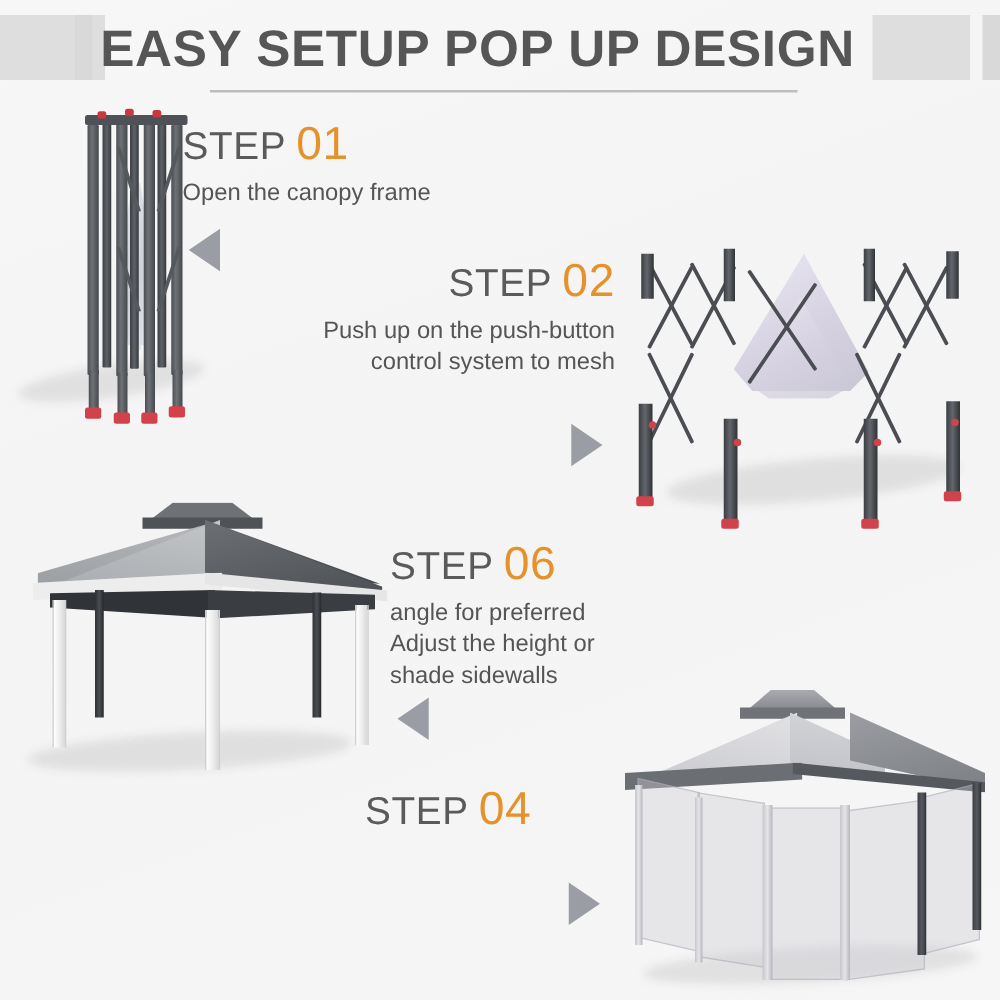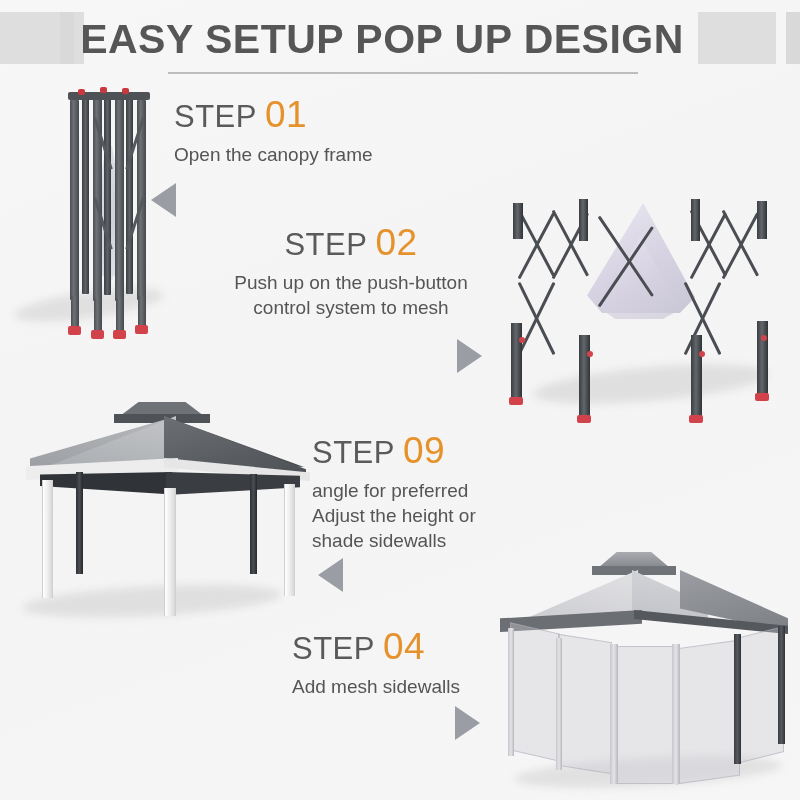--- a/index.html
+++ b/index.html
@@ -69,22 +69,22 @@
     font-weight: normal;
     margin-left: 8px;
   }
   .step-desc {
     font-size: 19px;
     line-height: 25px;
     color: #555555;
     margin-top: 6px;
   }
 
-  .step-01 { left: 146px; top: 96px;  text-align: left; margin-left: 28px;  }
-  .step-02 { left: 210px; top: 224px; text-align: center; width: 282px; }
+  .step-01 { left: 146px; top: 96px;  text-align: left;  }
+  .step-02 { left: 210px; top: 206px; text-align: right; width: 282px; }
   .step-03 { left: 312px; top: 432px; text-align: left;  width: 240px; }
   .step-04 { left: 292px; top: 628px; text-align: left;  width: 250px; }
 
   
   .arrow {
     position: absolute;
     width: 0; height: 0;
     border-top: 17px solid transparent;
     border-bottom: 17px solid transparent;
   }
@@ -355,34 +355,33 @@
       <span>STEP</span><span class="num" style="color:#e5922c">02</span>
     </div>
     <div class="step-desc">
       <div>Push up on the push-button</div>
       <div>control system to mesh</div>
     </div>
   </div>
 
   <div class="step step-03">
     <div class="step-head">
-      <span>STEP</span><span class="num" style="color:#e5922c">09</span>
+      <span>STEP</span><span class="num" style="color:#e5922c">06</span>
     </div>
     <div class="step-desc">
       <div>angle for preferred</div>
       <div>Adjust the height or</div>
       <div>shade sidewalls</div>
     </div>
   </div>
 
   <div class="step step-04">
     <div class="step-head">
       <span>STEP</span><span class="num" style="color:#e5922c">04</span>
     </div>
-    <div class="step-desc">Add mesh sidewalls</div>
   </div>
 
   <div class="arrow arrow-left  arrow-1"></div>
   <div class="arrow arrow-right arrow-2"></div>
   <div class="arrow arrow-left  arrow-3"></div>
   <div class="arrow arrow-right arrow-4"></div>
 
 </div>
 
 </body></html>

